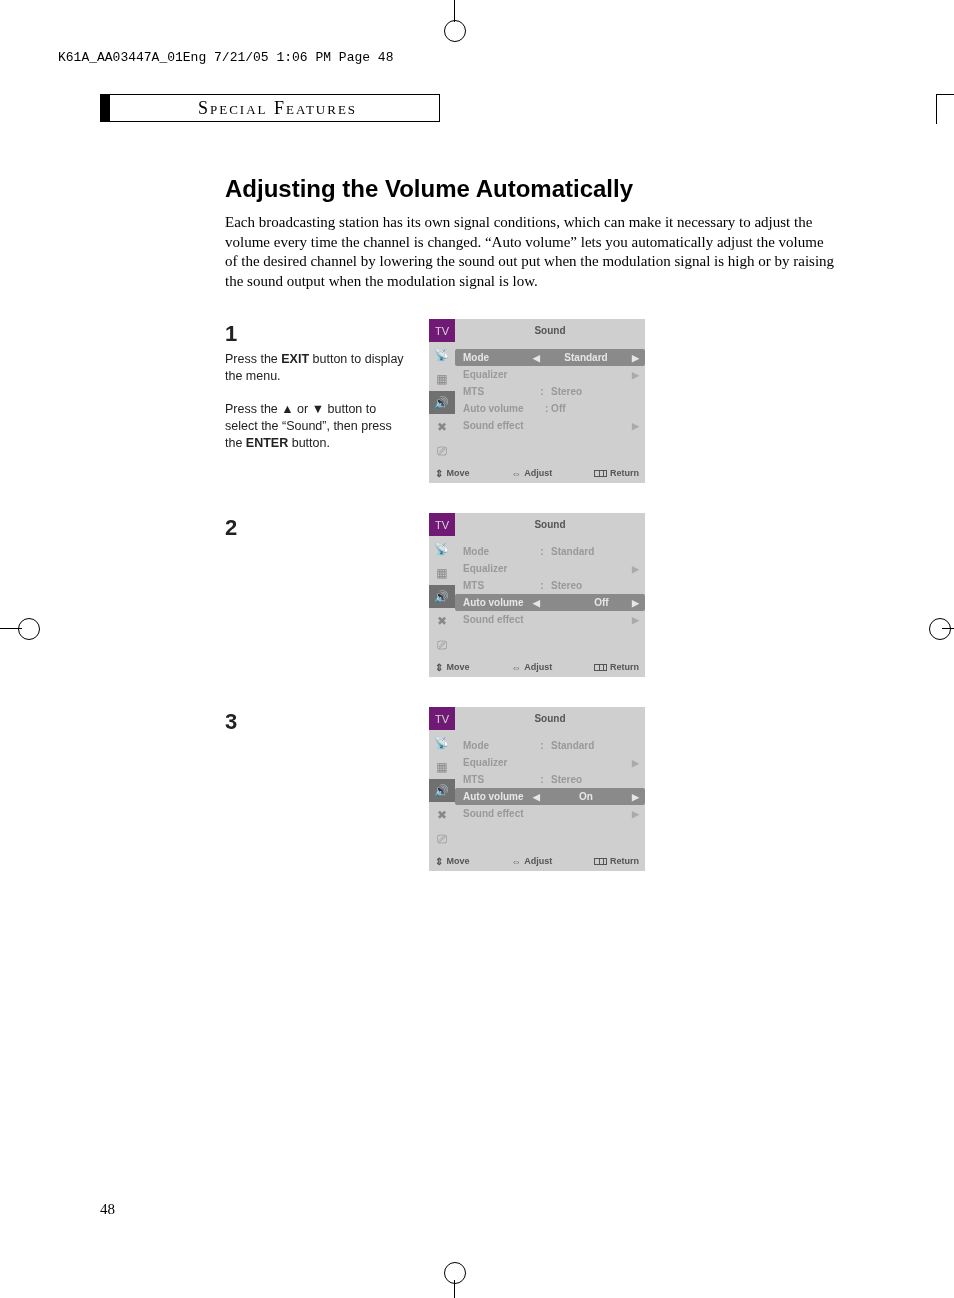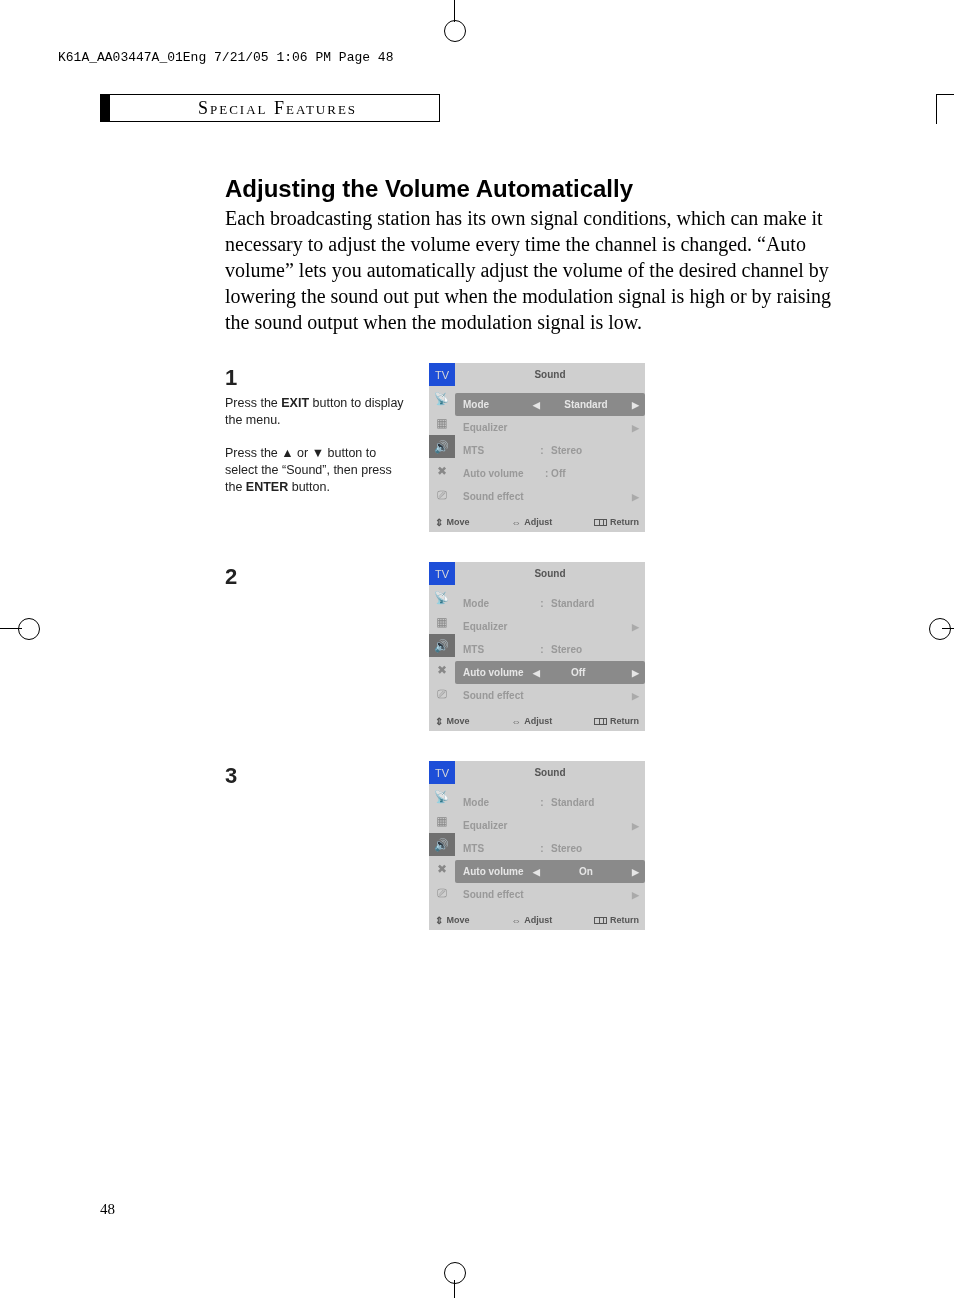--- a/index.html
+++ b/index.html
@@ -160,24 +160,24 @@
 .content {
   position: absolute;
   top: 175px;
   left: 225px;
   width: 610px;
 }
 .heading {
   font-family: Arial, Helvetica, sans-serif;
   font-weight: 900;
   font-size: 24px;
-  margin-bottom: 2px;
+  margin-bottom: 10px;
 }
 .intro {
-  font-size: 20px;
+  font-size: 15px;
   line-height: 1.3;
   margin-bottom: 28px;
 }
 .step {
   display: flex;
   gap: 18px;
   margin-bottom: 30px;
   align-items: flex-start;
 }
 .step-text {
@@ -211,41 +211,41 @@
 .osd-icon {
   height: 24px;
   display: flex;
   align-items: center;
   justify-content: center;
   border-bottom: 1px solid #cfcfcf;
   font-size: 12px;
   color: #888;
 }
 .osd-icon.tv {
-  background: #1d4ed8;
+  background: #701a75;
   color: #d8d8d8;
   font-size: 11px;
 }
 .osd-icon.sel {
   background: #707070;
   color: #d8d8d8;
 }
 .osd-main { flex: 1; }
 .osd-title {
   height: 24px;
   line-height: 24px;
   text-align: center;
   font-weight: bold;
   color: #555;
 }
 .osd-rows { padding: 6px 6px 4px 8px; }
 .osd-row {
   display: flex;
   align-items: center;
-  height: 23px;
+  height: 17px;
   font-weight: bold;
   color: #999;
 }
 .osd-row .label { width: 70px; }
 .osd-row .colon { width: 18px; text-align: center; }
 .osd-row .value { flex: 1; text-align: left; }
 .osd-row .arrow-r { color: #aaa; margin-left: auto; }
 .osd-row.hl {
   background: #8a8a8a;
   color: #e6e6e6;
@@ -387,21 +387,21 @@
               <span class="arrow-r tri">▶</span>
             </div>
             <div class="osd-row">
               <span class="label">MTS</span>
               <span class="colon">:</span>
               <span class="value">Stereo</span>
             </div>
             <div class="osd-row hl">
               <span class="label">Auto volume</span>
               <span class="tri">◀</span>
-              <span style="flex:1;padding-left:31px;">Off</span>
+              <span style="flex:1;text-align:center;padding-left:31px;">Off</span>
               <span class="tri arrow-r">▶</span>
             </div>
             <div class="osd-row">
               <span class="label">Sound effect</span>
               <span class="arrow-r tri">▶</span>
             </div>
           </div>
         </div>
       </div>
       <div class="osd-footer">

